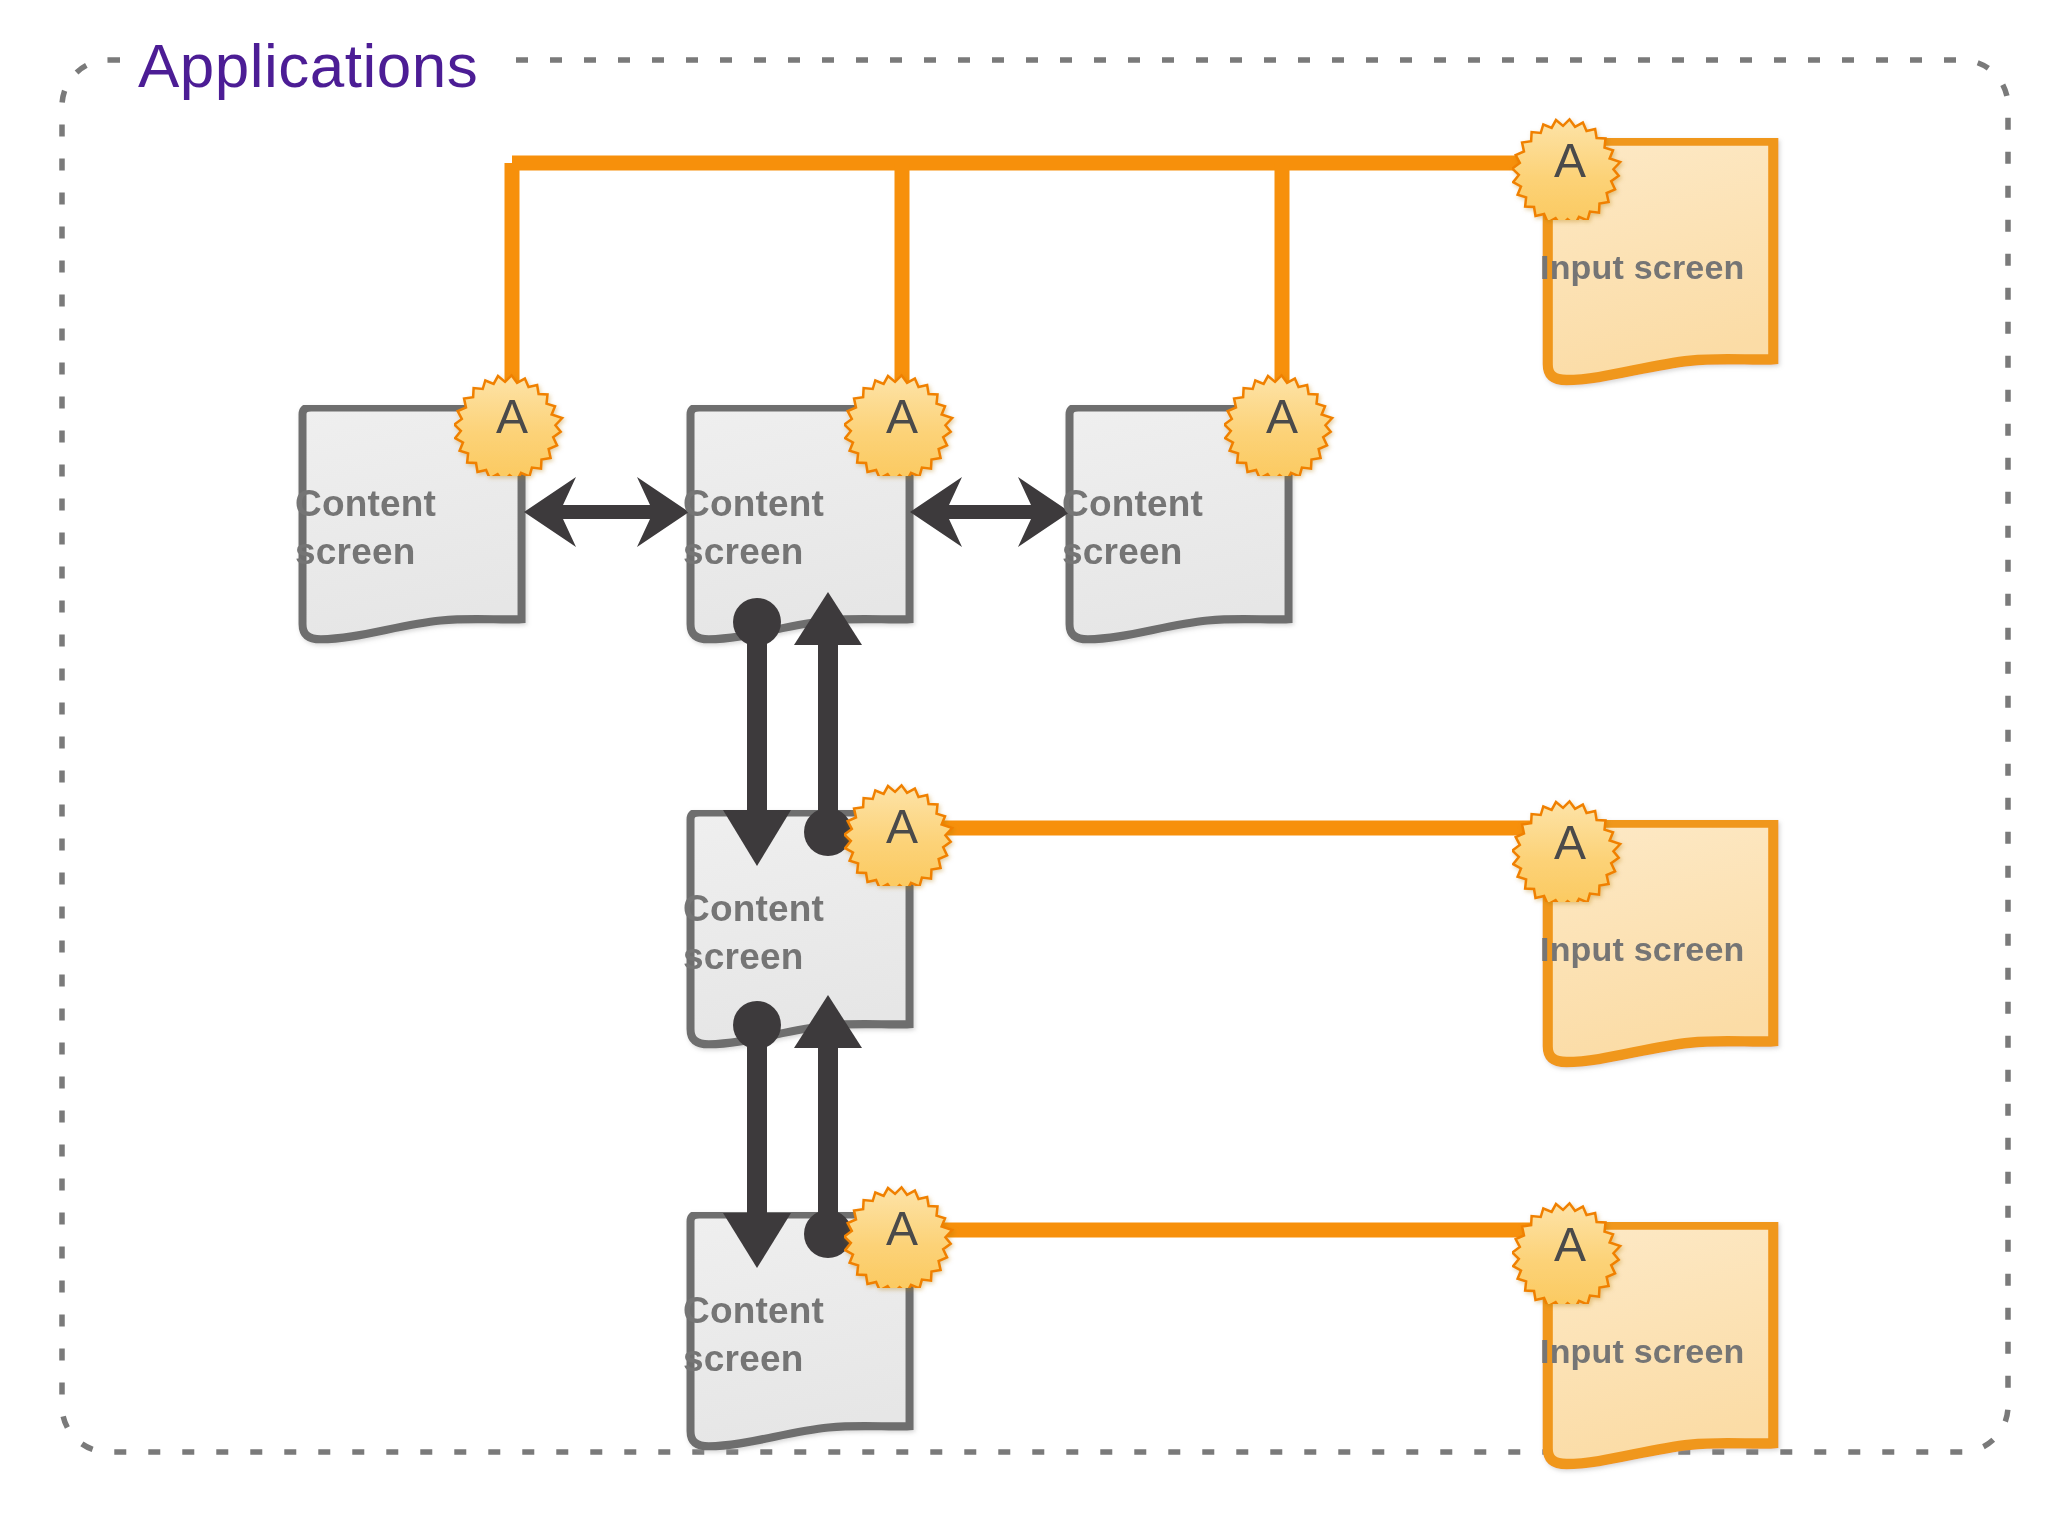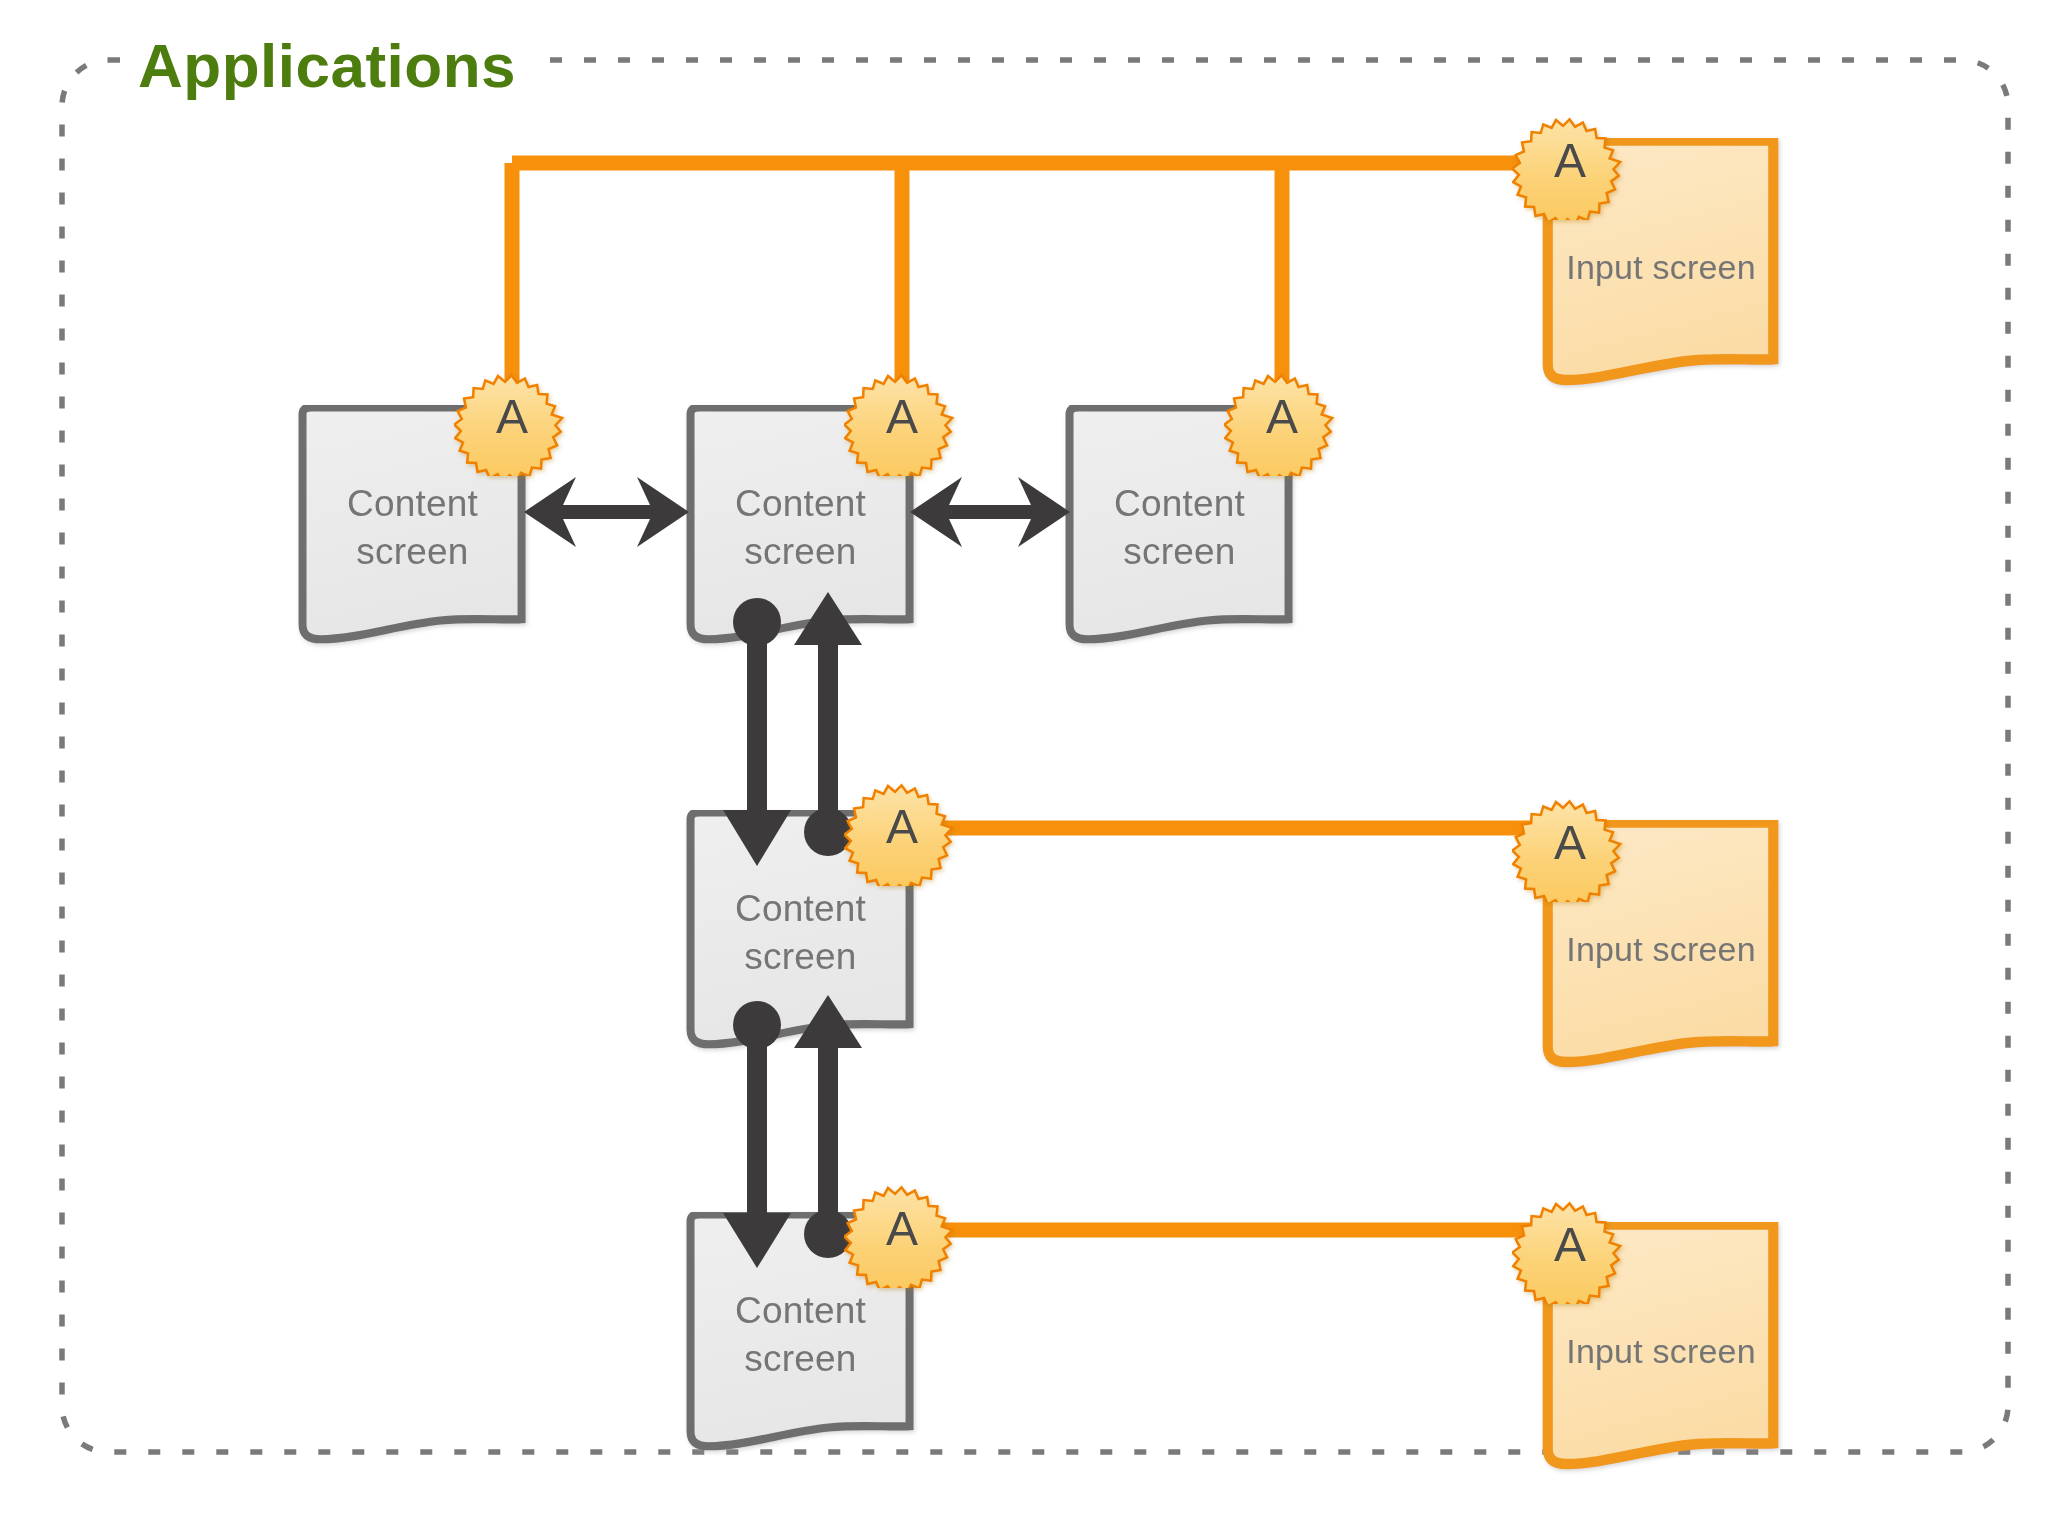--- a/index.html
+++ b/index.html
@@ -8,44 +8,43 @@
     width:2048px;height:1536px;overflow:hidden;
     font-family:"Liberation Sans","DejaVu Sans",sans-serif;
     position:relative;
   }
   #stage{position:absolute;left:0;top:0;width:2048px;height:1536px;}
   svg#canvas{position:absolute;left:0;top:0;width:2048px;height:1536px;}
 
   
   .scr-label{
     position:absolute;
-    text-align:center;
     color:#757575;
-    font-weight:400;
+    font-weight:700;
     line-height:1.30;
     letter-spacing:.2px;
     pointer-events:none;
     -webkit-font-smoothing:antialiased;
   }
   .scr-label.content{font-size:37px;}
   .scr-label.input{font-size:34px;}
   .badge-letter{
     position:absolute;
     text-align:center;
     color:#4a4a4a;
     font-size:48px;
     font-weight:400;
     line-height:1;
     pointer-events:none;
   }
   .group-title{
     position:absolute;
-    color:#4d7c0f;
+    color:#4c1d95;
     font-size:62px;
-    font-weight:700;
+    font-weight:400;
     letter-spacing:.5px;
     line-height:1;
     background:#ffffff;
     padding:0 16px 0 10px;
     white-space:nowrap;
   }
 </style>
 </head>
 <body>
 

